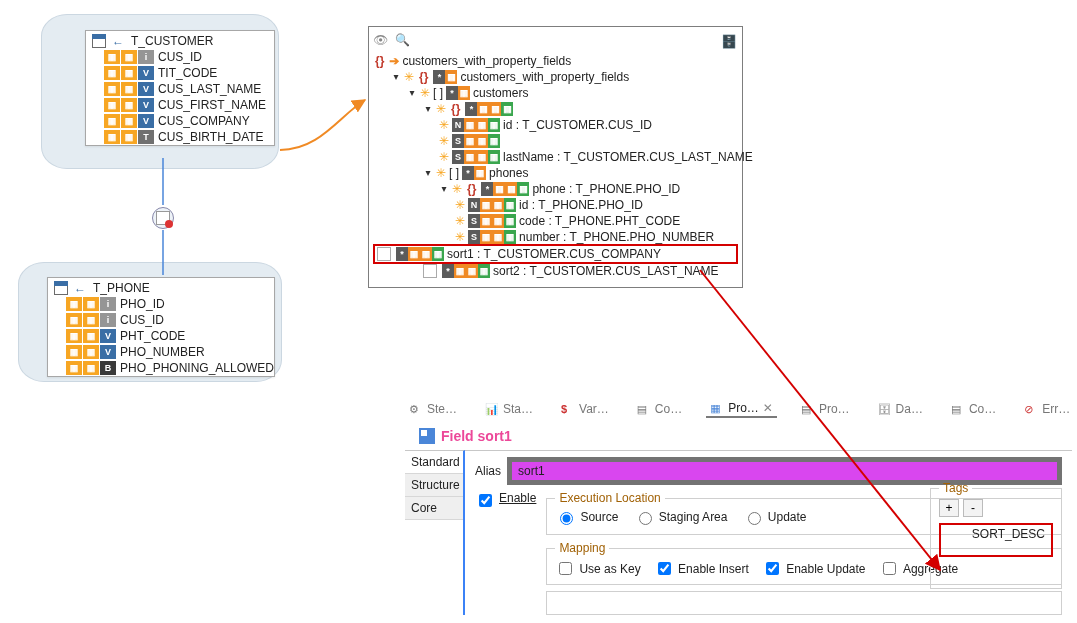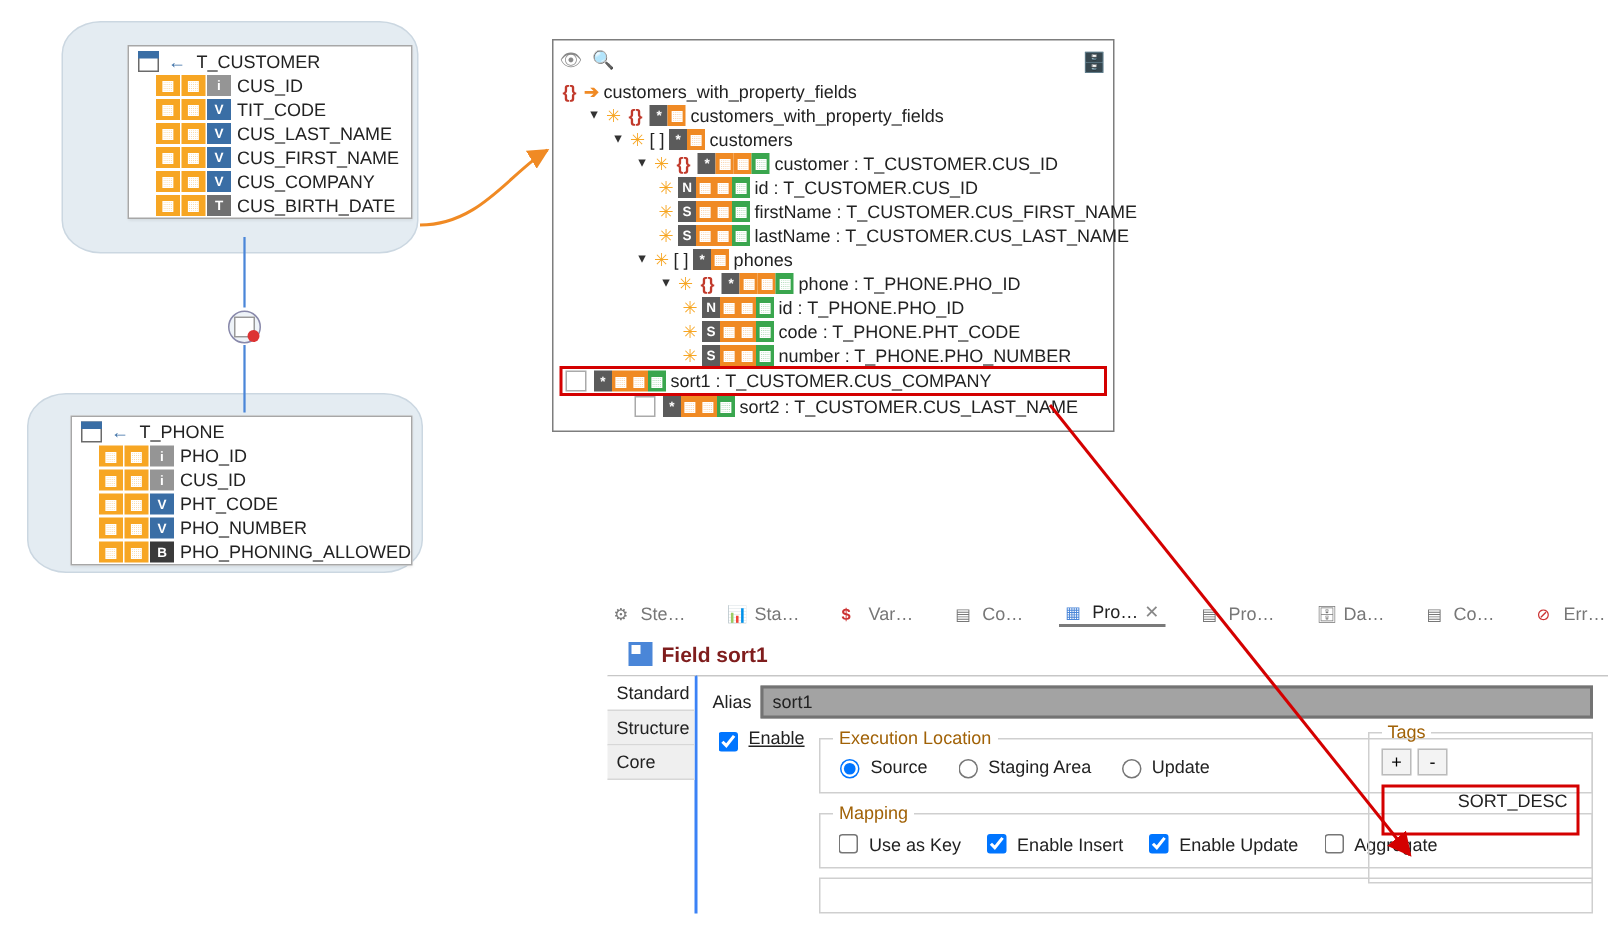--- a/index.html
+++ b/index.html
@@ -76,40 +76,40 @@
   .tic.db::after{content:"🗄";font-size:11px;}
   .tic.err::after{content:"⊘";color:#c33;font-size:11px;}
   .tic.hist::after{content:"🕘";font-size:11px;color:#b89b3e;}
   .tic.key::after{content:"🔑";font-size:11px;color:#b89b3e;}
 
   
   .prop-panel { position:absolute; left:405px; top:425px; right:5px; bottom:3px; border-top:none;}
   .prop-title { display:flex; align-items:center; gap:6px; padding:3px 0 6px 14px;}
   .prop-title .t-ic{ width:16px;height:16px;background:#4a86d8;display:inline-block;position:relative;}
   .prop-title .t-ic::after{content:"";position:absolute;left:2px;top:2px;width:6px;height:6px;background:#fff;}
-  .prop-title h3{margin:0;font-size:14px;font-weight:600;color:#7f1d1d;}
+  .prop-title h3{margin:0;font-size:14px;font-weight:600;color:#ec4899;}
   .prop-body { display:flex; }
   .side-tabs { width:60px; border-right:2px solid #3b82f6; border-top:1px solid #c7c7c7;}
   .side-tab { padding:4px 6px; font-size:12px; color:#222; background:#efefef; border-bottom:1px solid #d7d7d7; cursor:default;}
   .side-tab.active { background:#fff;}
   .prop-form { flex:1; border-top:1px solid #c7c7c7; padding:6px 10px 0 10px; font-size:12px; position:relative;}
 
   .alias-row { display:flex; align-items:center; gap:6px; margin-bottom:6px;}
-  .alias-val { flex:1; border:2px solid #737373; background:#a3a3a3; padding:2px 6px;}
+  .alias-val { flex:1; border:5px solid #737373; background:#d946ef; padding:2px 6px;}
 
   .form-row { display:flex; gap:10px; align-items:flex-start;}
   .enable-chk { display:flex; align-items:flex-start; gap:4px;text-decoration:underline;}
   fieldset { border:1px solid #cfcfcf; margin:0 0 6px 0; padding:4px 8px 6px 8px;}
   legend   { font-size:12px; padding:0 4px; color:#a16207;}
   .radline label, .chkline label { margin-right:12px; display:inline-flex; align-items:center; gap:4px;}
   .chkline label{margin-right:10px;}
 
   .desc-box { border:1px solid #cfcfcf; height:24px; margin-top:2px;}
 
-  .tags-box { position:absolute; right:10px; top:30px; width:150px;}
+  .tags-box { position:absolute; right:10px; top:30px; width:132px;}
   .tags-box fieldset{height:108px;}
   .tag-btns { display:flex; gap:4px; margin-bottom:6px;}
   .tag-btns button{width:20px;height:18px;border:1px solid #bbb;background:#f3f3f3;font-size:12px;line-height:1;padding:0;}
   .tag-value { border:2px solid #d40000; padding:2px 6px 14px 6px; font-size:12px;text-align:right;}
 
   
   svg.overlay { position:absolute; left:0; top:0; width:1077px; height:623px; pointer-events:none;}
 </style>
 </head>
 <body>
@@ -265,41 +265,39 @@
     <div class="tree-row indent3">
       <span class="caret">▾</span>
         <span class="g-star">✳</span>
         <span class="curly">{}</span>
       <span class="glyphbox">
           <span class="gb g-gray">*</span>
           <span class="gb g-or">▦</span>
           <span class="gb g-or">▦</span>
           <span class="gb g-grn">▦</span>
         </span>
-      <span class="txt">customer : T_CUSTOMER.CUS_ID</span>
     </div>
     <div class="tree-row indent4">
       <span class="g-star">✳</span>
       <span class="glyphbox">
           <span class="gb g-gray">N</span>
           <span class="gb g-or">▦</span>
           <span class="gb g-or">▦</span>
           <span class="gb g-grn">▦</span>
         </span>
       <span class="txt">id : T_CUSTOMER.CUS_ID</span>
     </div>
     <div class="tree-row indent4">
       <span class="g-star">✳</span>
       <span class="glyphbox">
           <span class="gb g-gray">S</span>
           <span class="gb g-or">▦</span>
           <span class="gb g-or">▦</span>
           <span class="gb g-grn">▦</span>
         </span>
-      <span class="txt">firstName : T_CUSTOMER.CUS_FIRST_NAME</span>
     </div>
     <div class="tree-row indent4">
       <span class="g-star">✳</span>
       <span class="glyphbox">
           <span class="gb g-gray">S</span>
           <span class="gb g-or">▦</span>
           <span class="gb g-or">▦</span>
           <span class="gb g-grn">▦</span>
         </span>
       <span class="txt">lastName : T_CUSTOMER.CUS_LAST_NAME</span>

